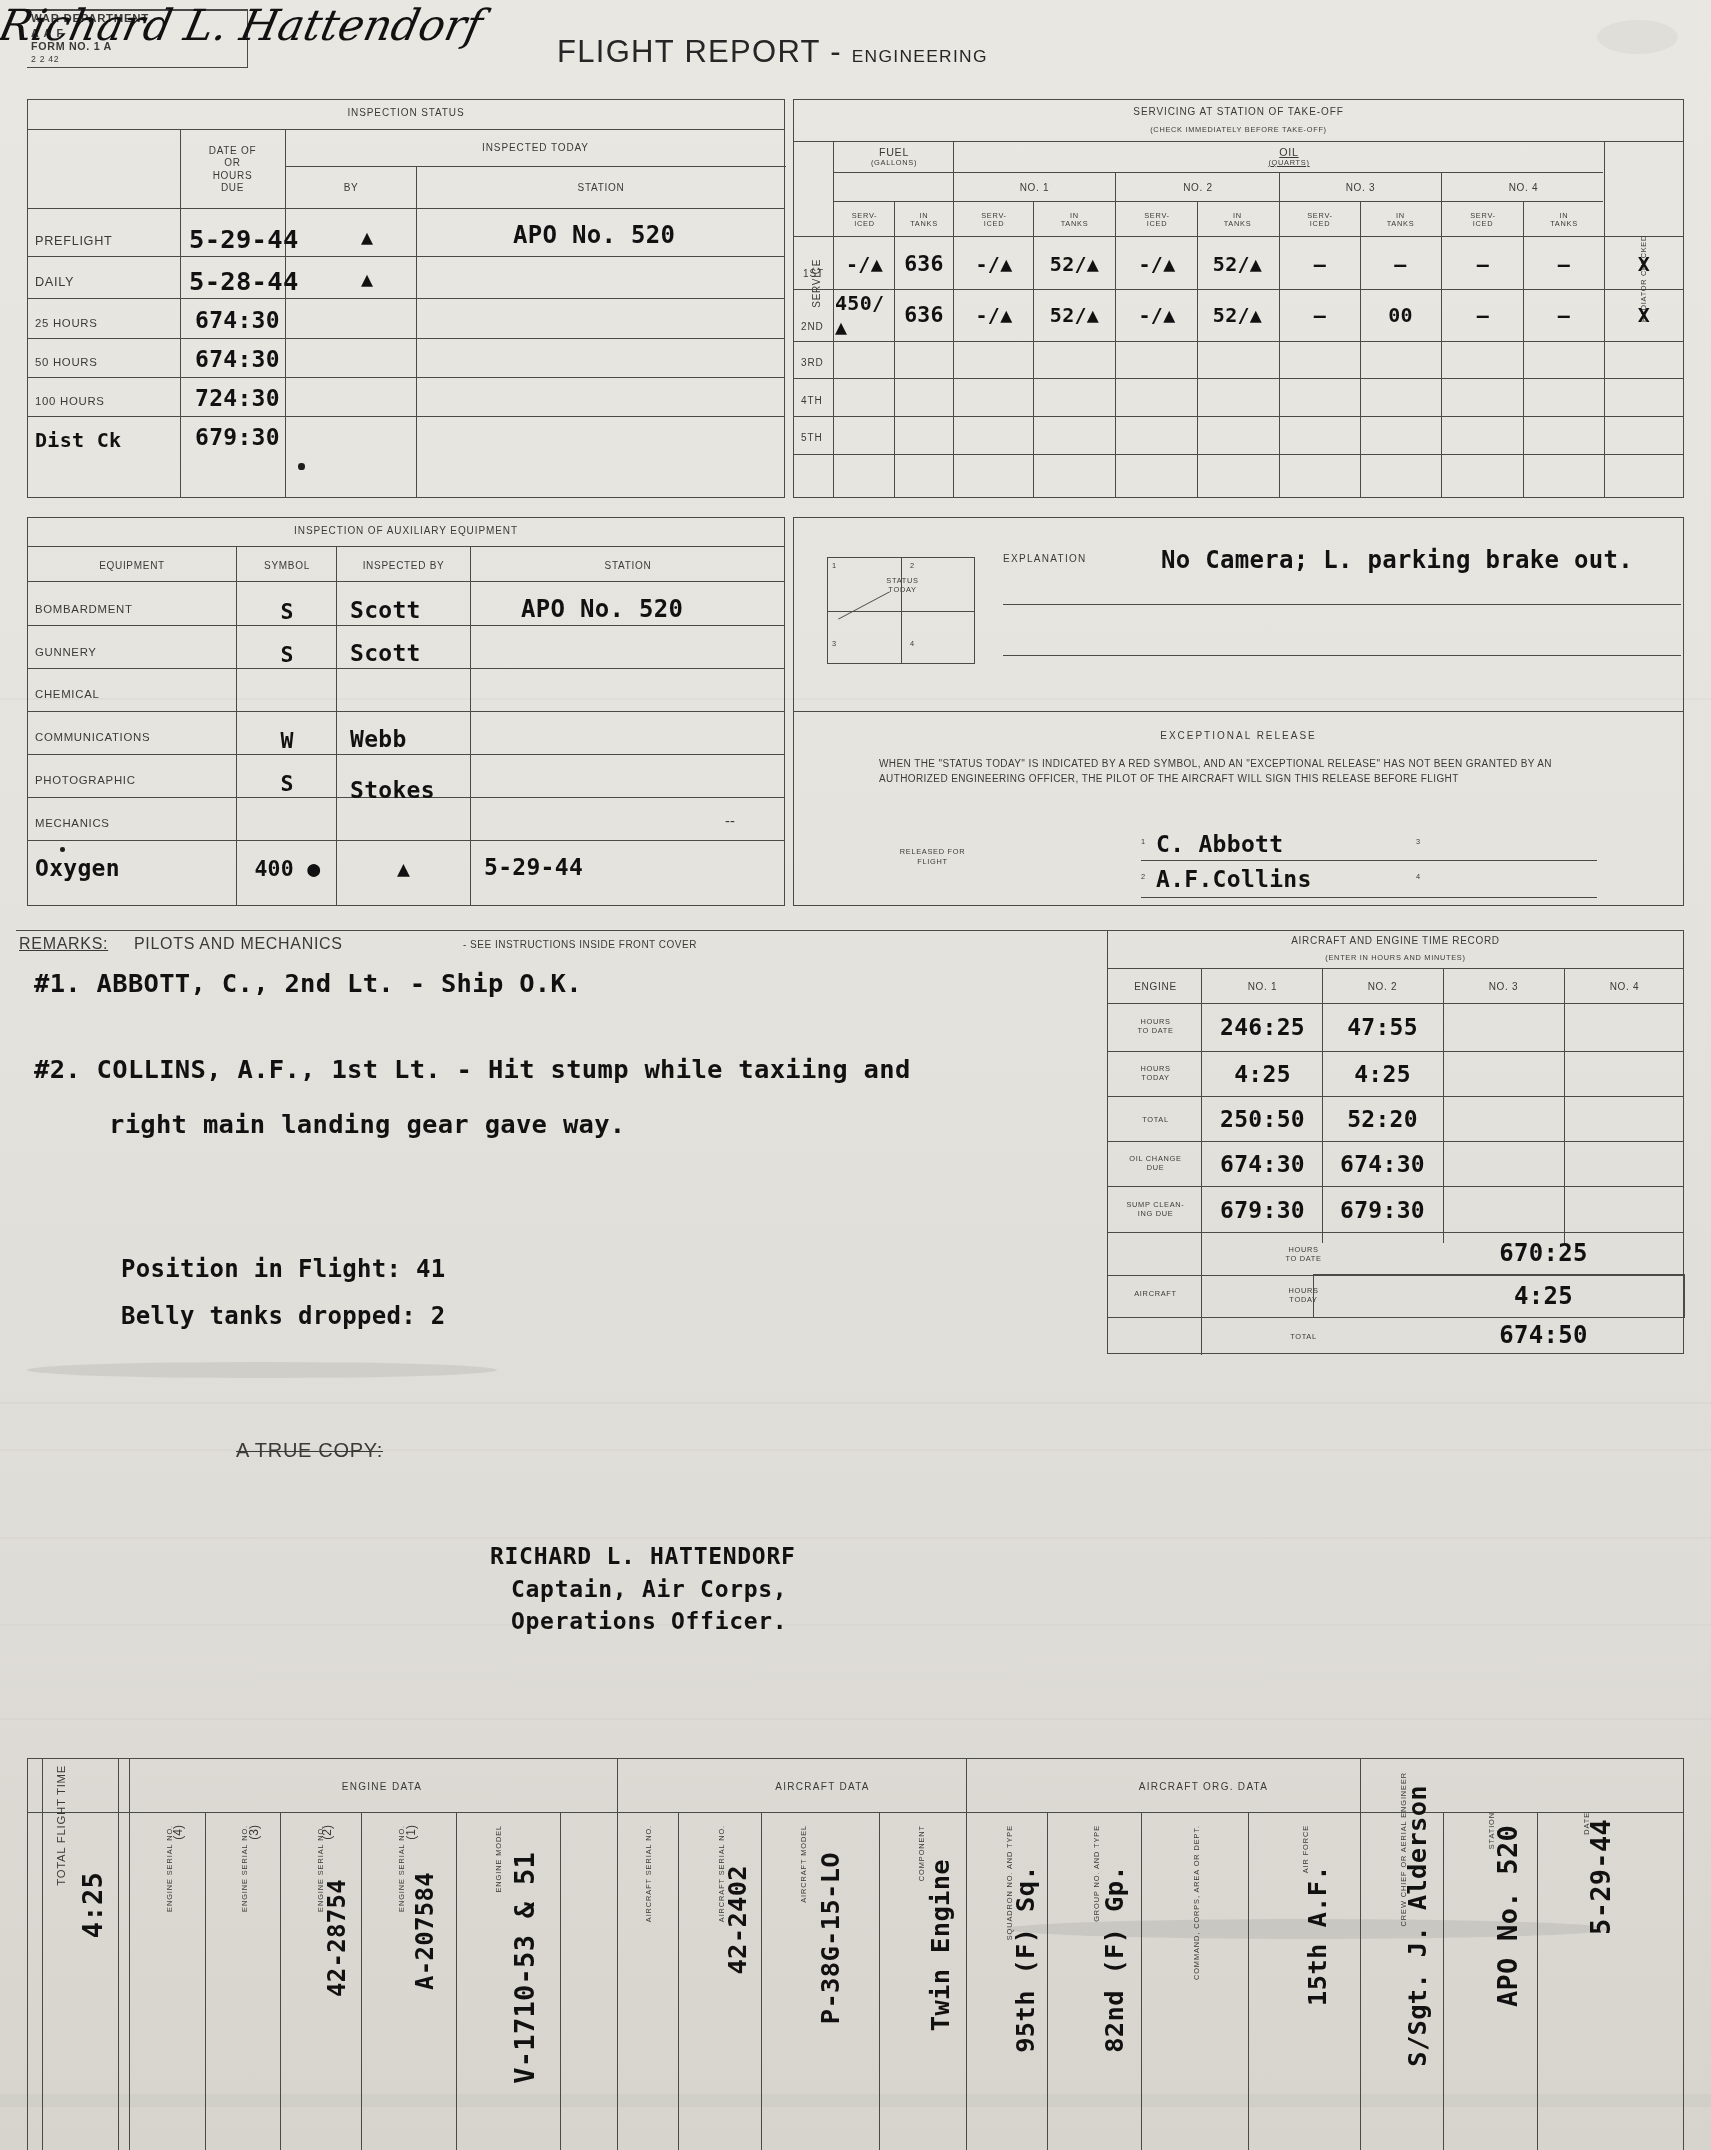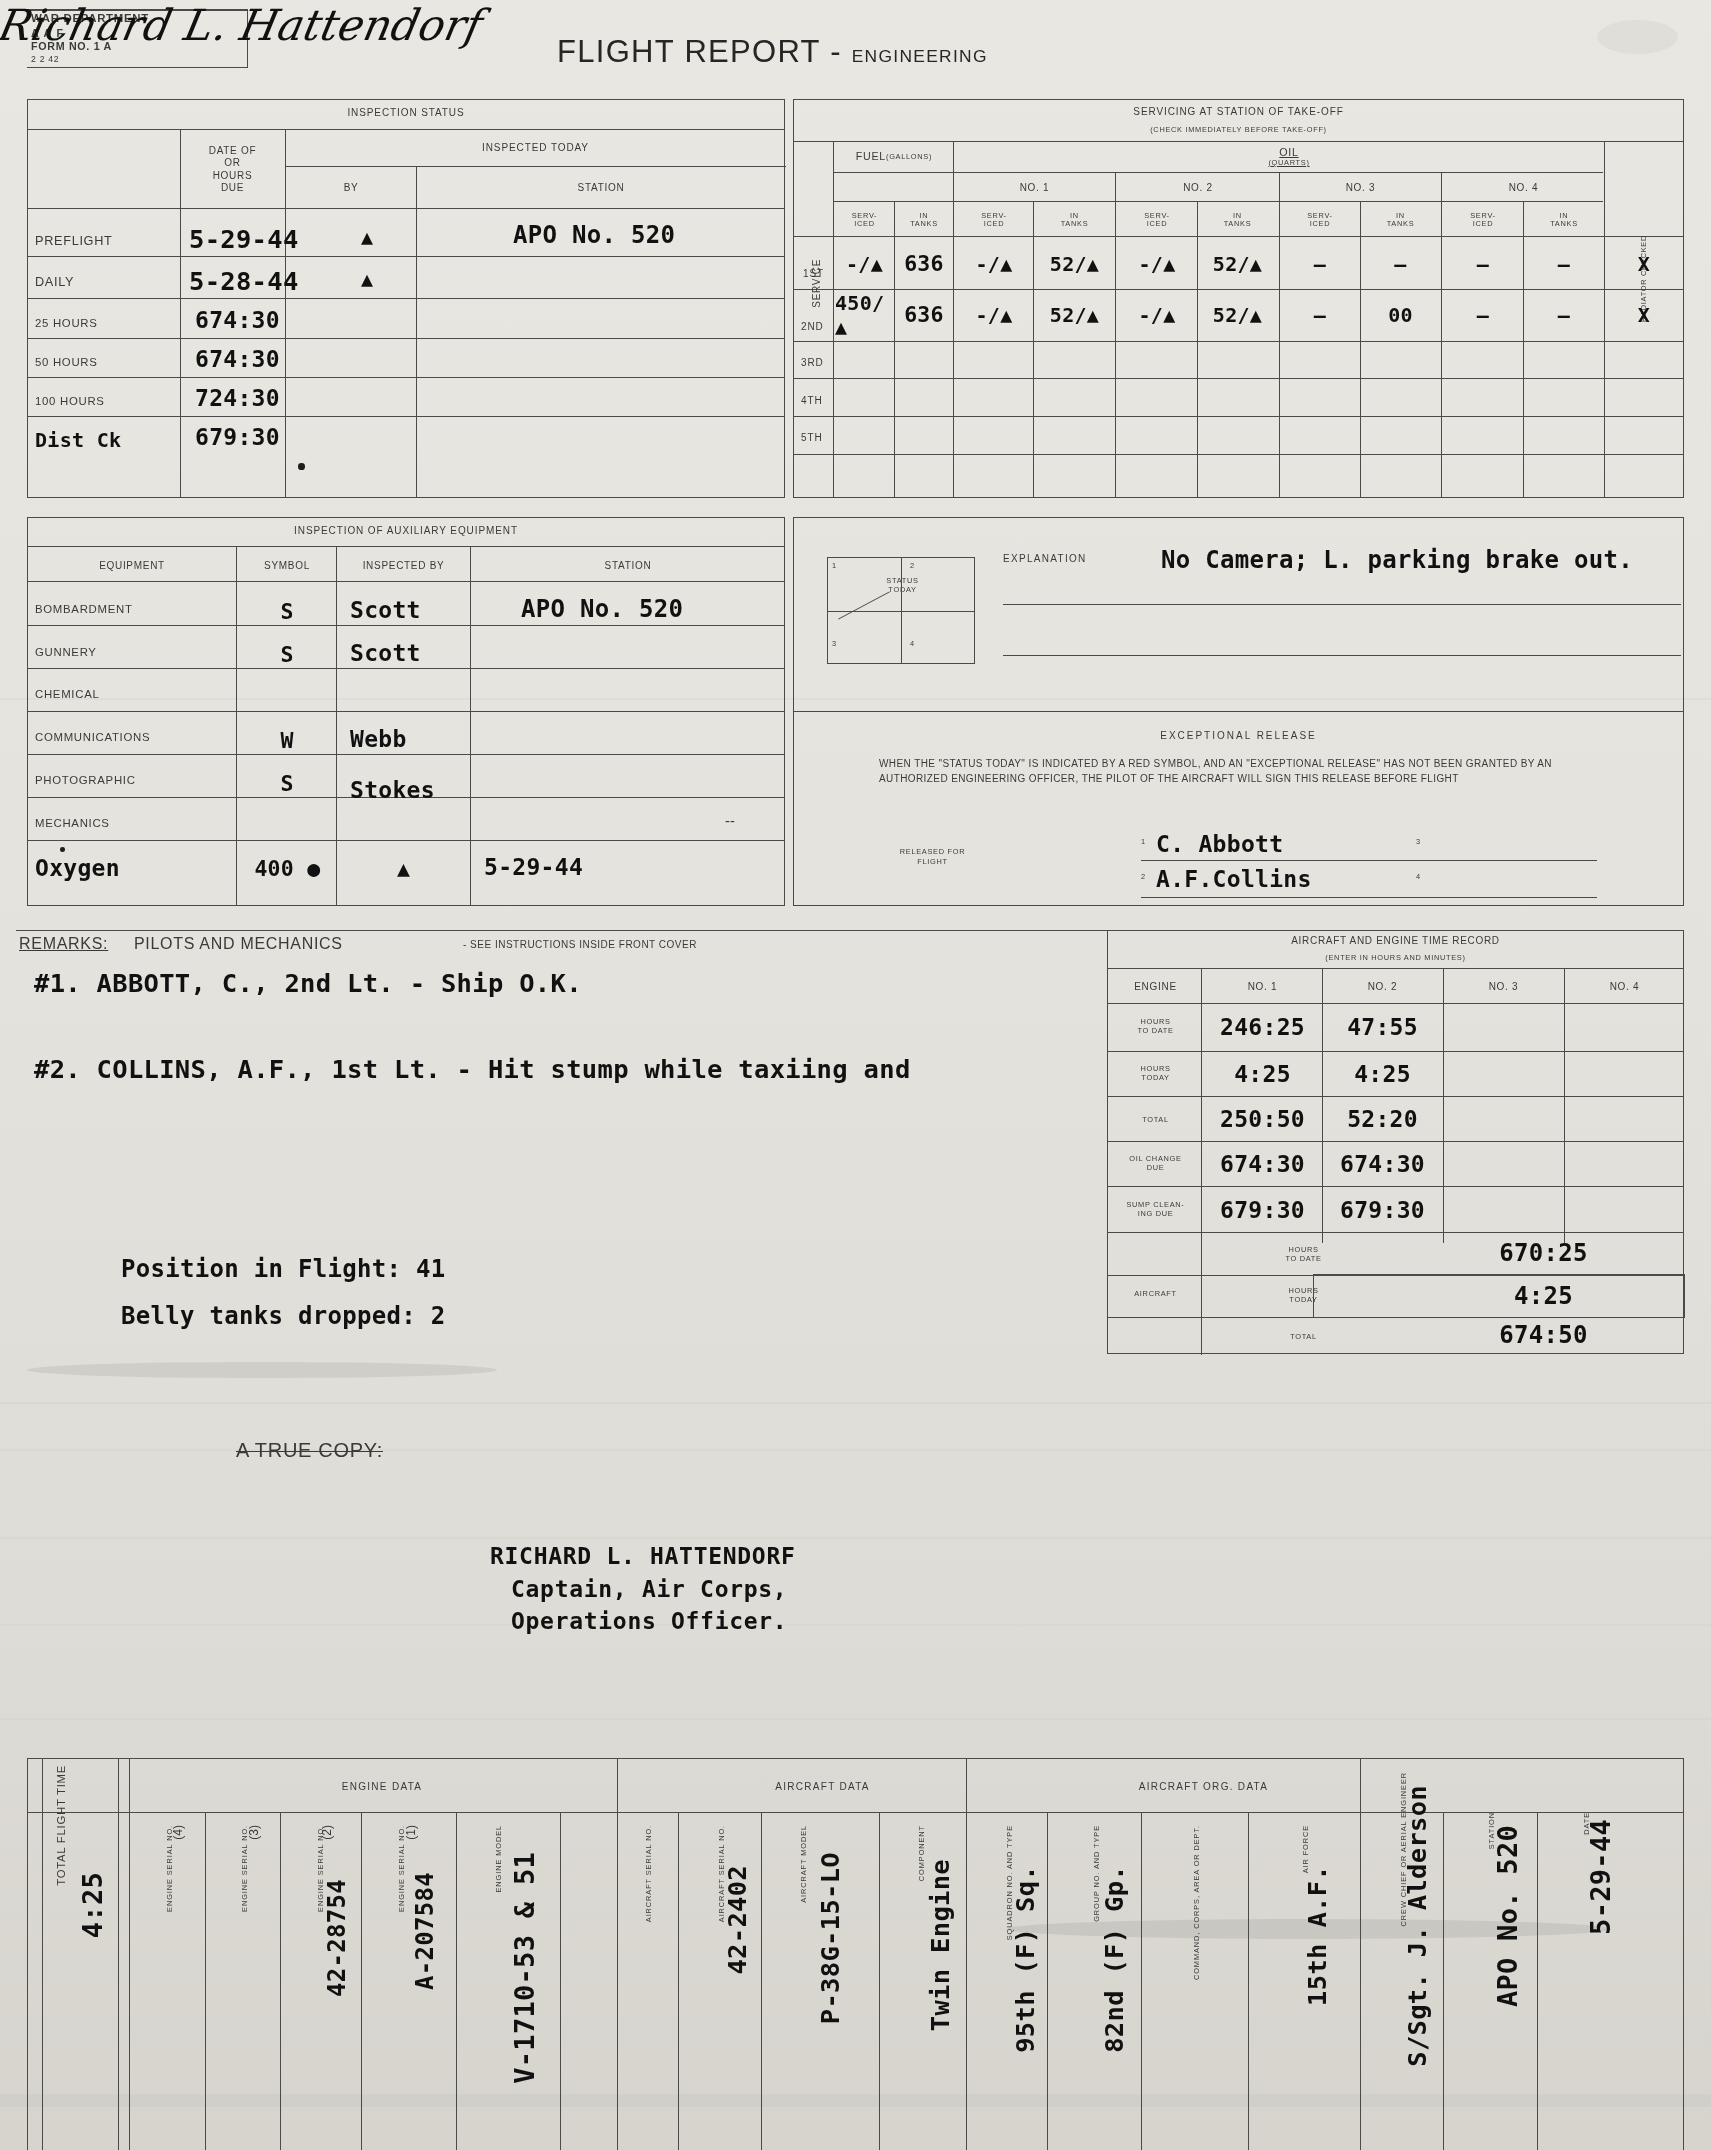--- a/index.html
+++ b/index.html
@@ -143,21 +143,21 @@
   <div class="ln" style="left:793px;top:236px;width:891px;height:1.3px;"></div>
   <div class="ln" style="left:793px;top:289px;width:891px;height:0.7px;"></div>
   <div class="ln" style="left:793px;top:341px;width:891px;height:0.7px;"></div>
   <div class="ln" style="left:793px;top:378px;width:891px;height:0.7px;"></div>
   <div class="ln" style="left:793px;top:416px;width:891px;height:0.7px;"></div>
   <div class="ln" style="left:793px;top:454px;width:891px;height:0.7px;"></div>
 
   <div class="vcell" style="left:799px;top:174px;width:34px;height:134px;">
     <span class="vert print tiny">SERVICE</span>
   </div>
-  <div class="cell print" style="left:835px;top:142px;width:118px;height:29.5px;line-height:1.1;font-size:10.7px;letter-spacing:0.7px;">
+  <div class="cell print" style="left:835px;top:142px;width:118px;height:29.5px;flex-direction:column;line-height:1.1;font-size:10.7px;letter-spacing:0.7px;">
     <span>FUEL</span>
     <span class="mini">(GALLONS)</span>
   </div>
   <div class="cell print" style="left:964px;top:142px;width:650px;height:29.5px;flex-direction:column;line-height:1.1;font-size:10.7px;letter-spacing:0.7px;text-decoration:underline;">
     <span>OIL</span>
     <span class="mini">(QUARTS)</span>
   </div>
 
   <div class="cell print mini" style="left:835px;top:203px;width:59px;height:34px;flex-direction:column;line-height:1.1;">
       <span>SERV-</span>
@@ -320,20 +320,21 @@
   <div class="ln" style="left:1141px;top:860px;width:456px;height:0.7px;"></div>
   <div class="ln" style="left:1141px;top:897px;width:456px;height:0.7px;"></div>
 
   <div class="ln" style="left:16px;top:930px;width:1668px;height:1.3px;"></div>
   <div class="lbl print" style="left:19px;top:935px;font-size:16px;letter-spacing:0.7px;text-decoration:underline;">REMARKS:</div>
   <div class="lbl print" style="left:134px;top:935px;font-size:16px;letter-spacing:0.7px;">PILOTS AND MECHANICS</div>
   <div class="lbl print" style="left:463px;top:939px;font-size:10px;letter-spacing:0.5px;">- SEE INSTRUCTIONS INSIDE FRONT COVER</div>
 
   <div class="lbl hand" style="left:34px;top:968px;font-size:25.5px;">#1.   ABBOTT, C., 2nd Lt. - Ship O.K.</div>
   <div class="lbl hand" style="left:34px;top:1054px;font-size:25.5px;">#2.   COLLINS, A.F., 1st Lt. - Hit stump while taxiing and</div>
+  <div class="lbl hand" style="left:109px;top:1109px;font-size:25.5px;">right main landing gear gave way.</div>
   <div class="lbl hand" style="left:121px;top:1255px;font-size:24px;">Position in Flight:  41</div>
   <div class="lbl hand" style="left:121px;top:1302px;font-size:24px;">Belly tanks dropped:  2</div>
 
   <div class="bx" style="left:1107px;top:930px;width:577px;height:424px;border-width:1.3px;"></div>
   <div class="lbl print tiny2 ctr" style="left:1107px;top:935px;width:577px;letter-spacing:0.7px;">AIRCRAFT AND ENGINE TIME RECORD</div>
   <div class="lbl print mini ctr" style="left:1107px;top:953px;width:577px;">(ENTER IN HOURS AND MINUTES)</div>
   <div class="ln" style="left:1107px;top:968px;width:577px;height:1.3px;"></div>
   <div class="ln" style="left:1107px;top:1003px;width:577px;height:1.3px;"></div>
 
   <div class="ln" style="left:1201px;top:968px;width:1.3px;height:387px;"></div>

